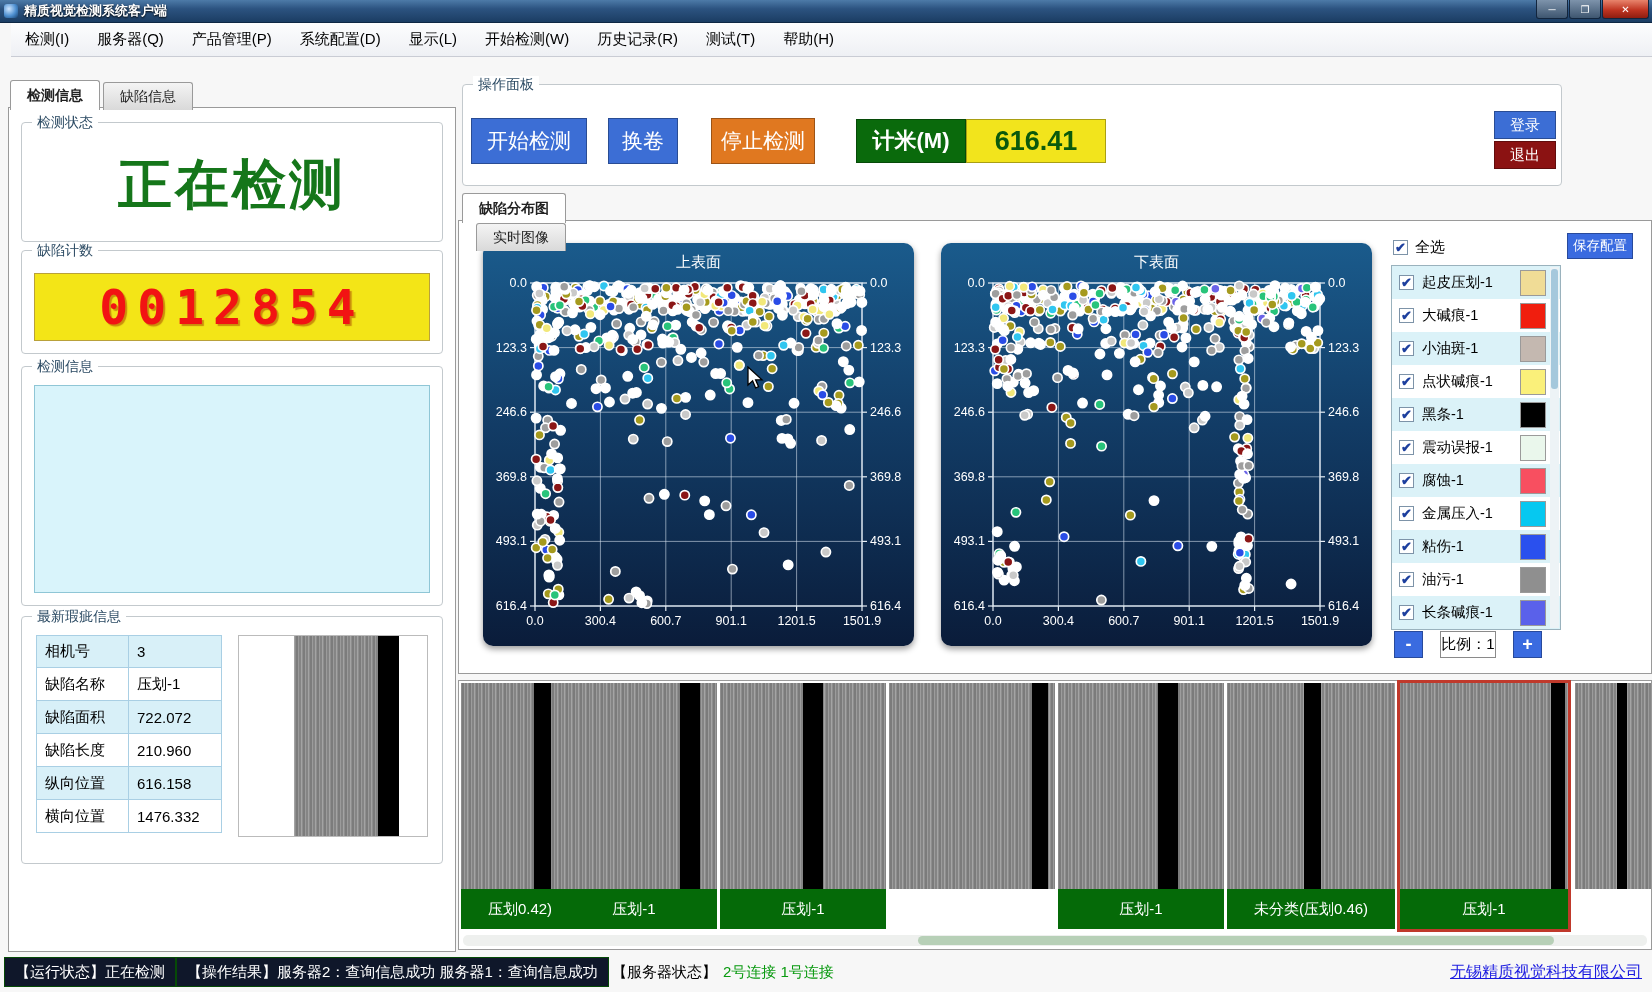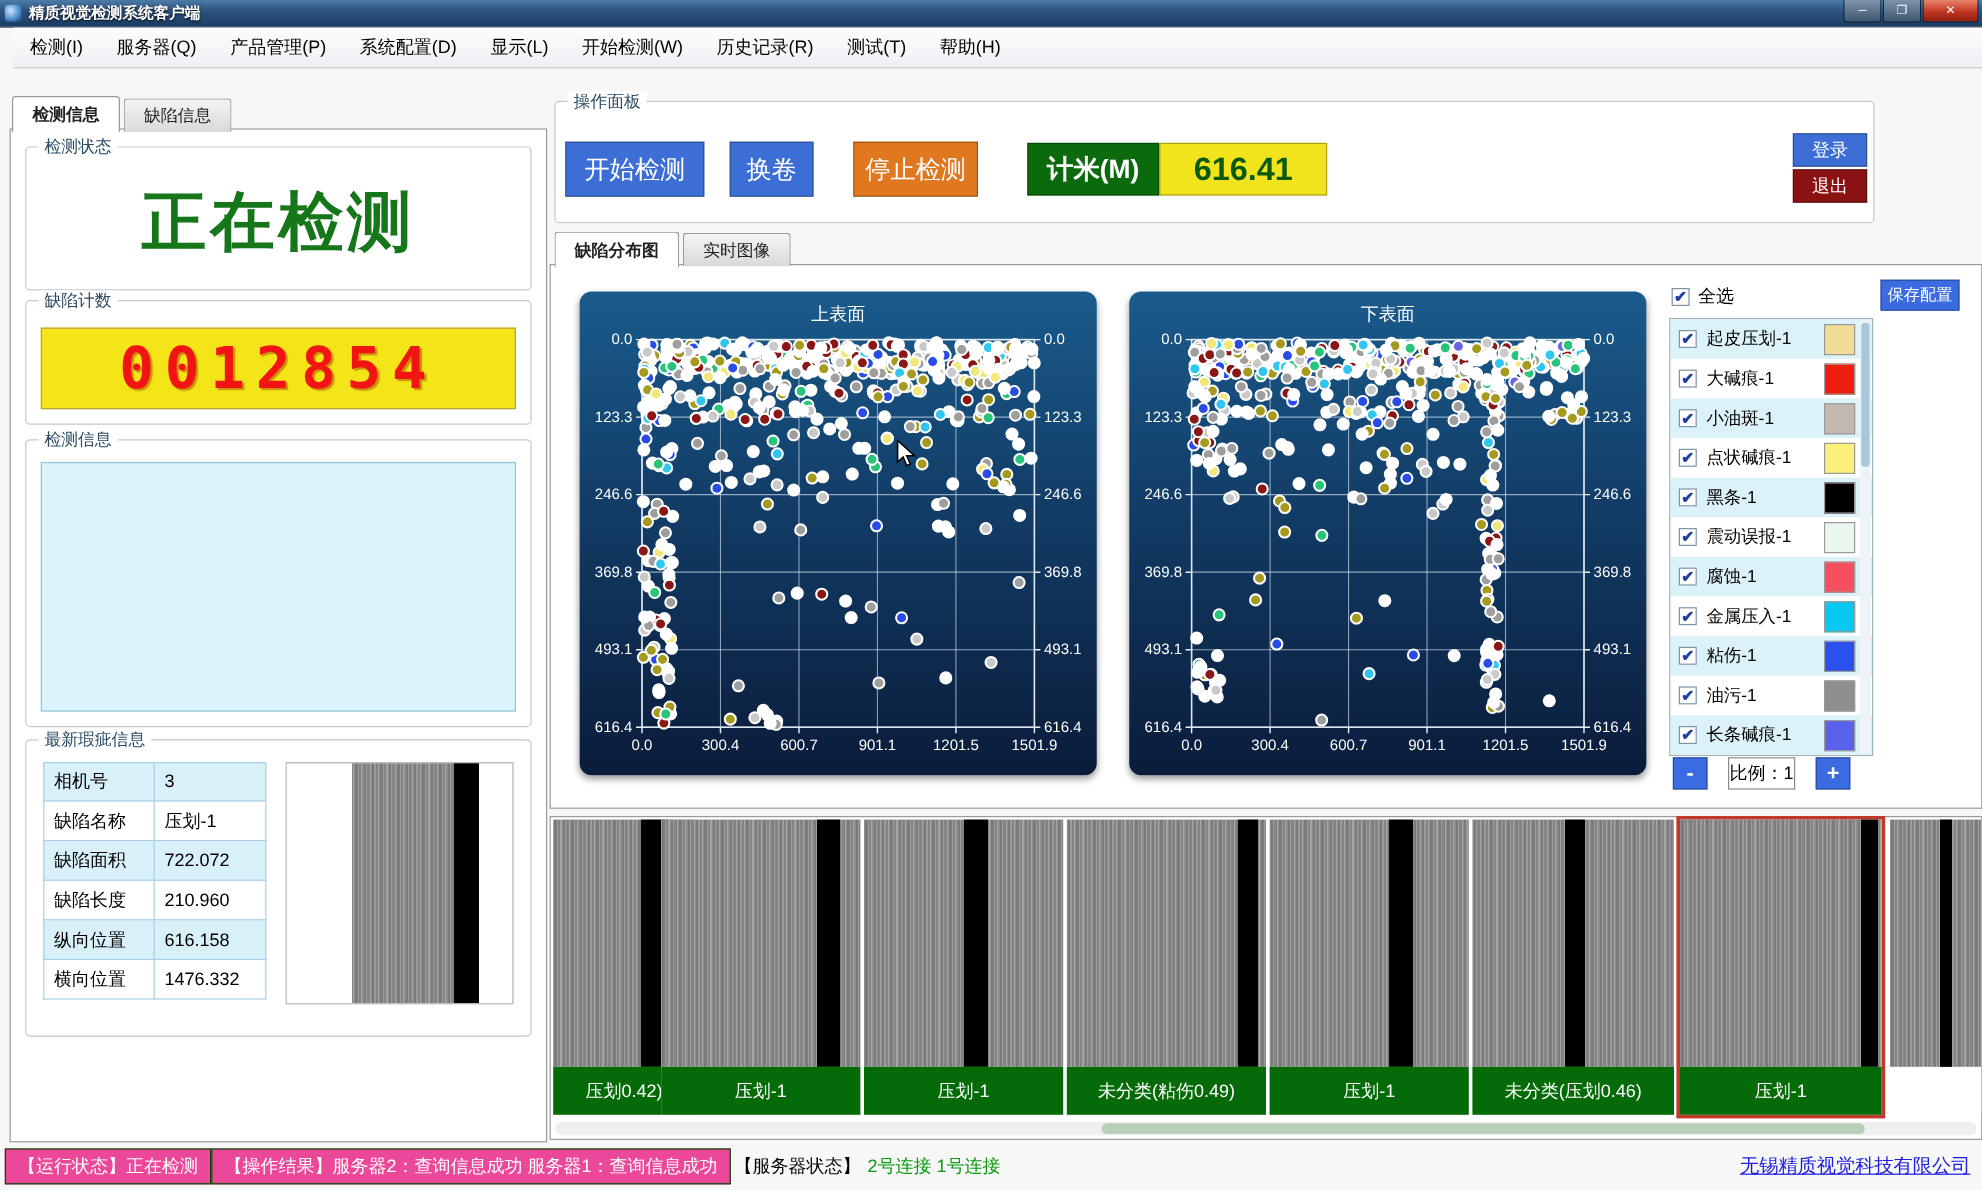--- a/index.html
+++ b/index.html
@@ -55,21 +55,21 @@
       linear-gradient(90deg,#ffffff 0 29%,rgba(255,255,255,0) 29% 74%,#000 74% 85%,#ffffff 85% 100%),
       repeating-linear-gradient(90deg,#8e8e8e 0 1px,#7c7c7c 1px 3px,#9b9b9b 3px 4px,#858585 4px 6px,#a3a3a3 6px 7px);}
   
   .op-btn{position:absolute;font-size:21px;}
   .meter-label{background:#0a6a0c;font-size:22px;font-weight:bold;}
   .meter-value{background:#f2e41c;color:#0a5a0c;font-size:27px;font-weight:bold;}
   .auth-btn{position:absolute;width:62px;height:28px;font-size:15px;}
   
   .view-panel{position:absolute;left:458px;top:220px;width:1194px;height:454px;
     background:#fff;border:1px solid #9a9a9a;box-sizing:border-box;}
-  .view-tabs{position:absolute;left:462px;top:193px;display:flex;align-items:center;z-index:3;}
+  .view-tabs{position:absolute;left:462px;top:193px;display:flex;align-items:flex-end;z-index:3;flex-direction:column;}
   .chart{position:absolute;top:22px;width:431px;height:403px;border-radius:10px;
     background:linear-gradient(180deg,#1a5b8c 0%,#123c66 45%,#0a1c3a 100%);
     box-shadow:0 3px 6px rgba(0,0,0,.4);}
   
   .legend-head{position:absolute;left:934px;top:12px;width:252px;height:28px;display:flex;align-items:center;}
   .cb{width:15px;height:15px;background:#fff;border:1px solid #7d93a8;display:inline-flex;
     align-items:center;justify-content:center;font-size:13px;color:#1d3f9e;font-weight:bold;box-sizing:border-box;}
   .legend-list{position:absolute;left:932px;top:44px;width:168px;height:363px;border:1px solid #9ab2bd;
     background:#fff;overflow:hidden;}
   .legend-row{display:flex;align-items:center;height:33px;padding-left:7px;}
@@ -87,21 +87,21 @@
   .tile{position:absolute;top:2px;height:246px;background:#fff;}
   .tile.selected{outline:3px solid #c0392b;}
   .tile .timg{position:absolute;left:0;right:0;top:0;height:206px;
     background-image:var(--stripe),repeating-linear-gradient(90deg,#8e8e8e 0 1px,#7b7b7b 1px 3px,#9c9c9c 3px 4px,#848484 4px 6px,#a4a4a4 6px 7px);}
   .tile .tlabel{position:absolute;left:0;right:0;top:206px;height:40px;background:#056a08;
     color:#fff;font-size:15px;display:flex;align-items:center;justify-content:center;}
   .hscroll{position:absolute;left:4px;top:254px;width:1184px;height:11px;background:#eef0ee;border-radius:5px;}
   .hscroll .hthumb{position:absolute;left:455px;width:636px;top:1px;height:9px;background:#b7d0b7;border-radius:5px;}
   
   .statusbar{position:absolute;left:0;top:953px;width:1652px;height:39px;background:#f7f7f7;}
-  .sbox{position:absolute;top:4px;height:30px;background:#ec4899;color:#fff;font-size:15px;
+  .sbox{position:absolute;top:4px;height:30px;background:#0f172a;color:#fff;font-size:15px;
     display:flex;align-items:center;padding:0 10px;border:1px solid #064a06;box-sizing:border-box;}
   .sitem{position:absolute;top:4px;height:30px;display:flex;align-items:center;font-size:15px;}
   .sitem .green{color:#0a9a10;margin-left:6px;}
   .company{position:absolute;right:10px;top:9px;font-size:16px;color:#1a1ae0;text-decoration:underline;}
   
   .cursor{position:absolute;z-index:50;}
 </style>
 </head>
 <body>
 
@@ -1437,21 +1437,20 @@
       <div class="tile" style="left: 92px; width: 166px;">
         <div class="timg" style="--stripe: linear-gradient(90deg,rgba(0,0,0,0) 0 78%,#000 78% 90%,rgba(0,0,0,0) 90%);"></div>
         <div class="tlabel">压划-1</div>
       </div>
       <div class="tile" style="left: 261px; width: 166px;">
         <div class="timg" style="--stripe: linear-gradient(90deg,rgba(0,0,0,0) 0 50%,#000 50% 62%,rgba(0,0,0,0) 62%);"></div>
         <div class="tlabel">压划-1</div>
       </div>
       <div class="tile" style="left: 430px; width: 166px;">
         <div class="timg" style="--stripe: linear-gradient(90deg,rgba(0,0,0,0) 0 86%,#000 86% 96%,rgba(0,0,0,0) 96%);"></div>
-        <div class="tlabel">未分类(粘伤0.49)</div>
       </div>
       <div class="tile" style="left: 599px; width: 166px;">
         <div class="timg" style="--stripe: linear-gradient(90deg,rgba(0,0,0,0) 0 60%,#000 60% 72%,rgba(0,0,0,0) 72%);"></div>
         <div class="tlabel">压划-1</div>
       </div>
       <div class="tile" style="left: 768px; width: 168px;">
         <div class="timg" style="--stripe: linear-gradient(90deg,rgba(0,0,0,0) 0 46%,#000 46% 56%,rgba(0,0,0,0) 56%);"></div>
         <div class="tlabel">未分类(压划0.46)</div>
       </div>
       <div class="tile selected" style="left: 941px; width: 168px;">

